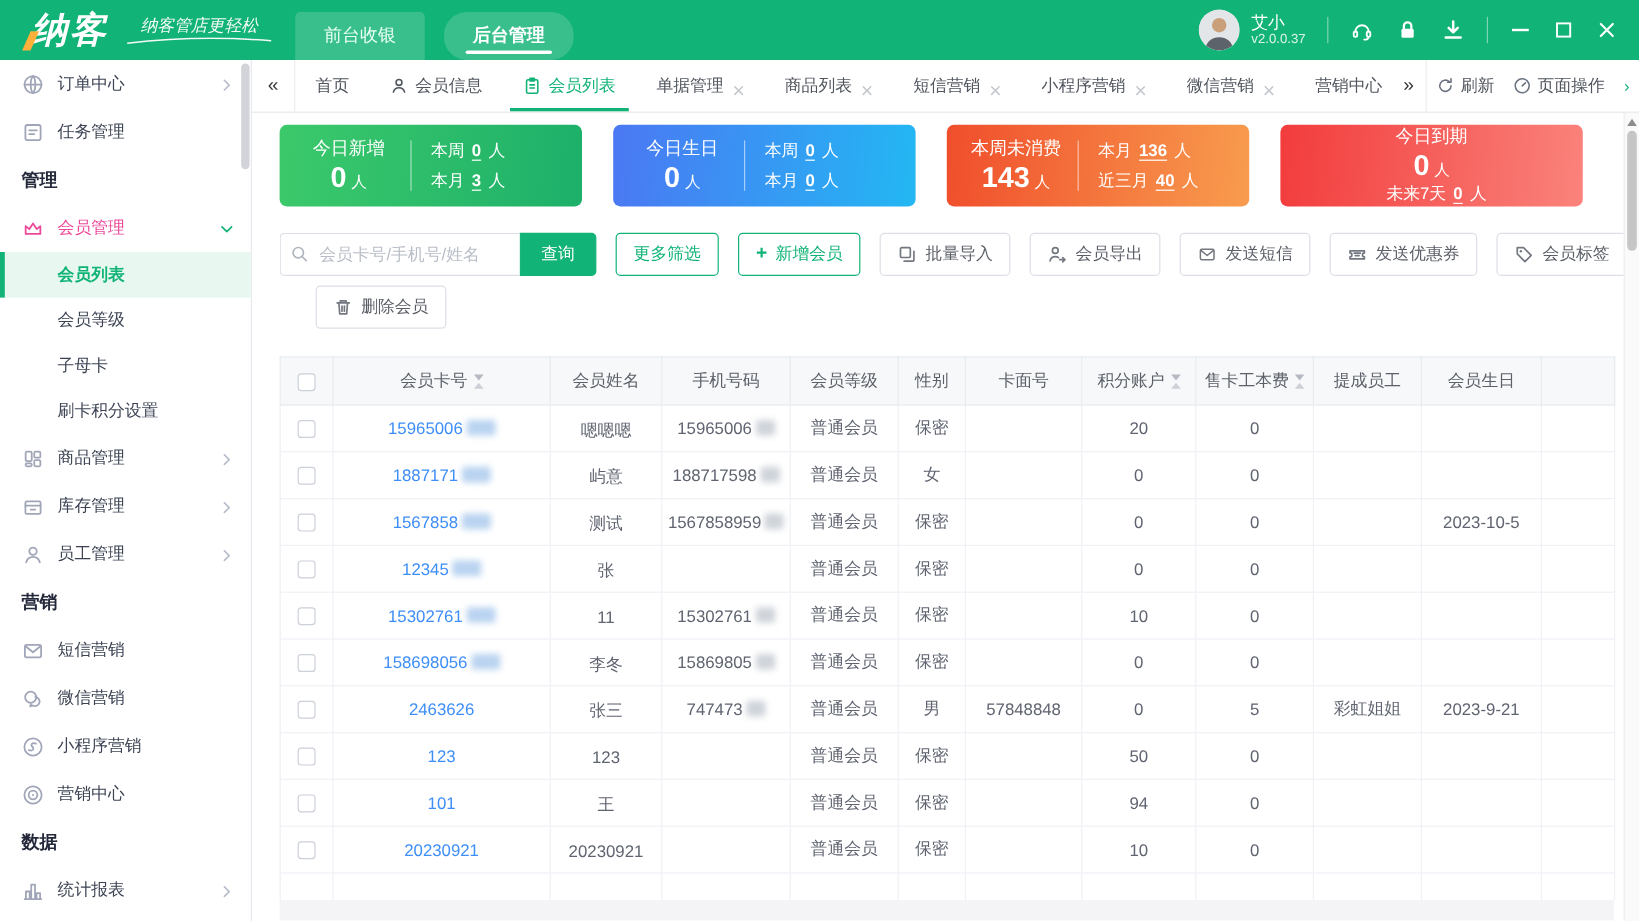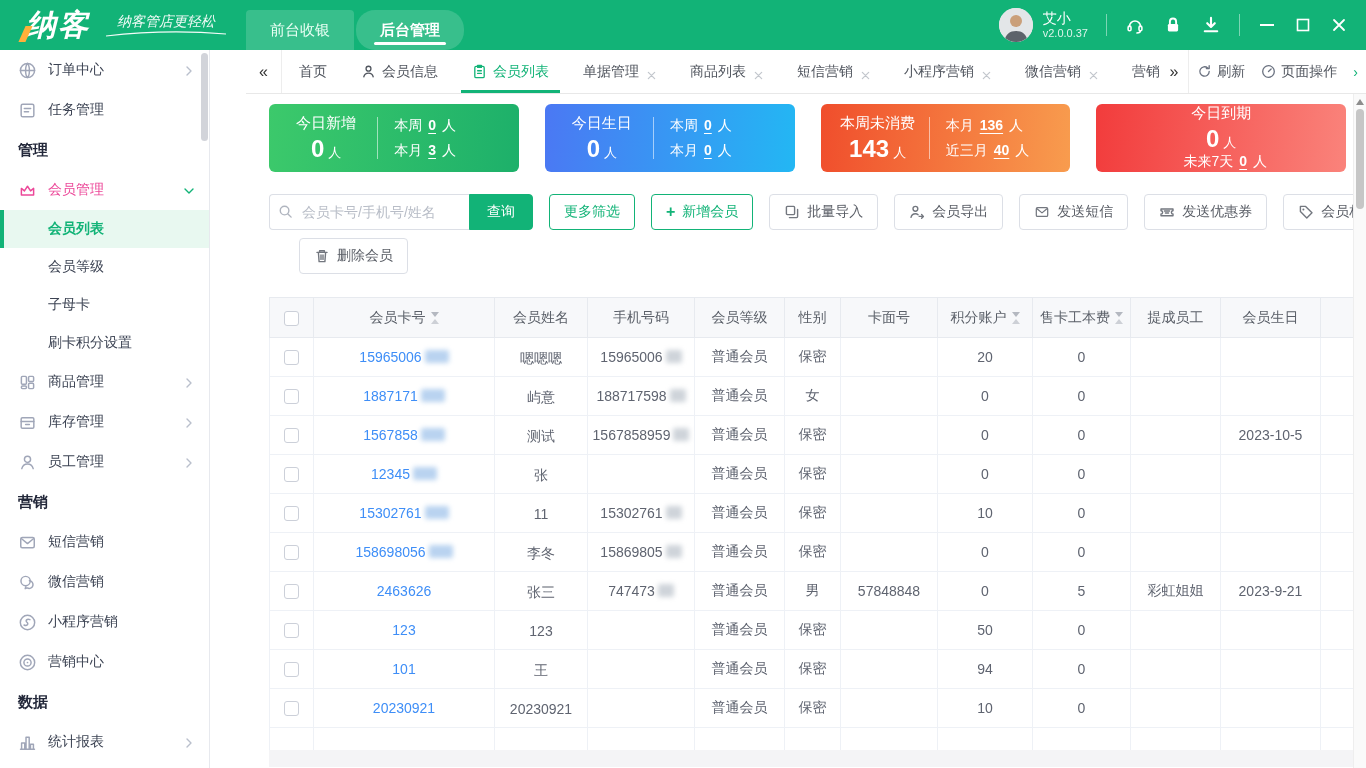--- a/index.html
+++ b/index.html
@@ -5,39 +5,39 @@
   * { margin:0; padding:0; box-sizing:border-box; }
   html,body { width:1366px; height:768px; overflow:hidden; background:#fff;
     font-family:"Liberation Sans","DejaVu Sans",sans-serif; }
 
   
   .topbar { height:50px; background:#12b377; display:flex; align-items:stretch; color:#fff; position:relative; }
   .logo-wrap { display:flex; align-items:center; padding-left:26px; position:relative; }
   .logo { font-size:30px; font-weight:bold; font-style:italic; letter-spacing:2px; position:relative; }
   .logo-accent { position:absolute; left:-4px; bottom:4px; width:7px; height:16px; background:#ffb03a; transform:skewX(-24deg); }
   .tagline { margin-left:14px; font-size:14px; font-style:italic; opacity:.95; display:flex; flex-direction:column; align-items:center; }
-  .nav-tabs { display:flex; gap:2px; margin-left:18px; align-self:flex-end; }
+  .nav-tabs { display:flex; gap:16px; margin-left:18px; align-self:flex-end; }
   .nav-tab { height:40px; line-height:40px; padding:0 24px; background:rgba(255,255,255,.16);
     border-radius:4px 4px 0 0; font-size:15px; color:#e9fff4; position:relative; cursor:pointer; }
   .nav-tab.active { color:#fff; font-weight:bold;border-radius:19px; }
   .nav-tab.active::after { content:""; position:absolute; left:18px; right:18px; bottom:5px; height:3px; background:#fff; border-radius:2px; }
   .topbar-right { margin-left:auto; display:flex; align-items:center; gap:18px; padding-right:18px; }
   .avatar { width:34px; height:34px; border-radius:50%; background:#dfe3e6; overflow:hidden; flex:0 0 auto; }
   .user-meta { line-height:1.2; margin-left:-8px; }
   .user-name { font-size:14px; }
   .user-version { font-size:11px; opacity:.85; }
   .vdiv { width:1px; height:22px; background:rgba(255,255,255,.45); }
   .hicon { width:20px; height:20px; color:#fff; cursor:pointer; }
   .hicon svg, .icon svg, .btn-ic svg, .tab-ic svg, .chev svg, .close-ic svg { width:100%; height:100%;
     fill:none; stroke:currentColor; stroke-width:1.4; stroke-linecap:round; stroke-linejoin:round; }
   .win-ctl { width:18px; height:18px; color:#fff; cursor:pointer; display:flex; align-items:center; justify-content:center; }
   .win-min { width:14px; height:2px; background:#fff; }
 
   
-  .layout { display:flex; height:718px;gap:36px; }
+  .layout { display:flex; height:718px; }
   .sidebar { width:210px; border-right:1px solid #e7e9ee; position:relative; overflow:hidden; background:#fff; }
   .side-scroll-thumb { position:absolute; right:1px; top:3px; width:7px; height:88px; background:#d2d4da; border-radius:4px; }
   .side-item { height:40px; display:flex; align-items:center; padding-left:18px; font-size:14px; color:#3c4353; cursor:pointer; }
   .side-item .icon { width:19px; height:19px; margin-right:11px; color:#a0a6b8; }
   .side-item.active-parent, .side-item.active-parent .icon { color:#ec4899; }
   .side-section { height:40px; display:flex; align-items:center; padding-left:18px; font-size:15px; font-weight:bold; color:#23283a; }
   .side-sub { height:38px; display:flex; align-items:center; padding-left:48px; font-size:14px; color:#3c4353; cursor:pointer; }
   .side-sub.active { background:#e8f8f0; color:#12b377; font-weight:bold; border-left:4px solid #12b377; padding-left:44px; }
   .chev { width:12px; height:12px; margin-left:auto; margin-right:14px; color:#b9bfcc; }
   .chev.green { color:#12b377; }

